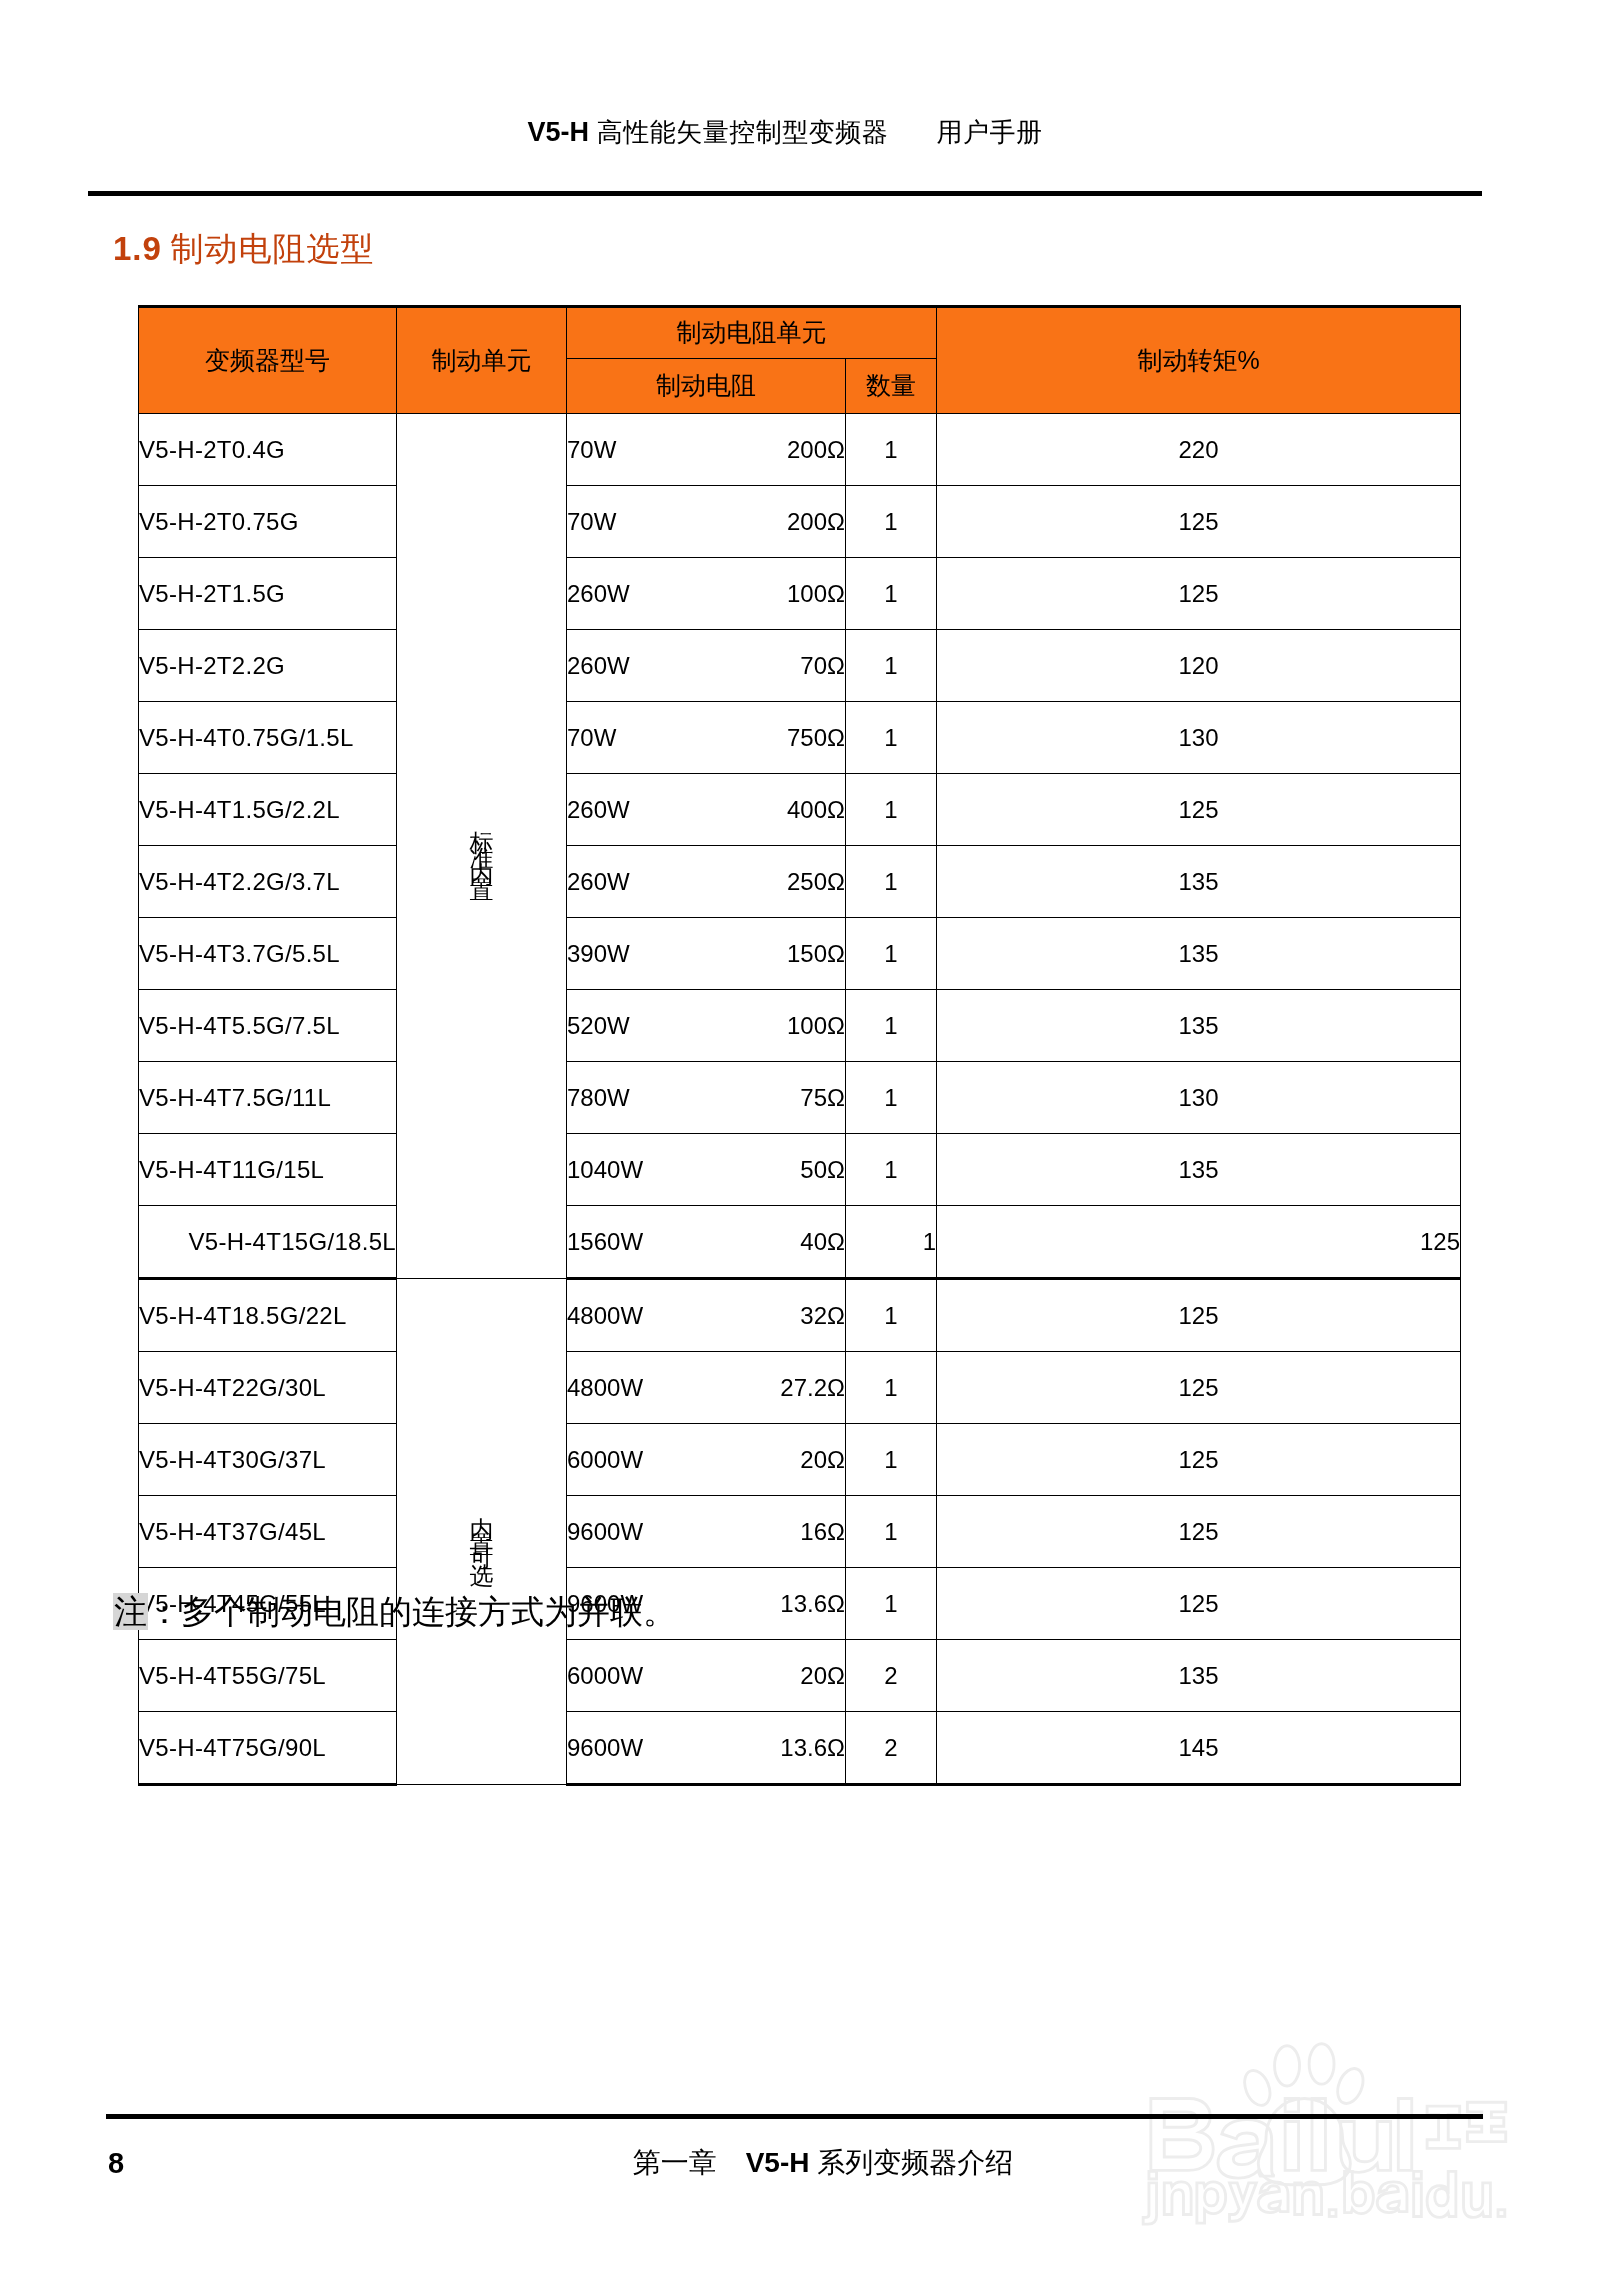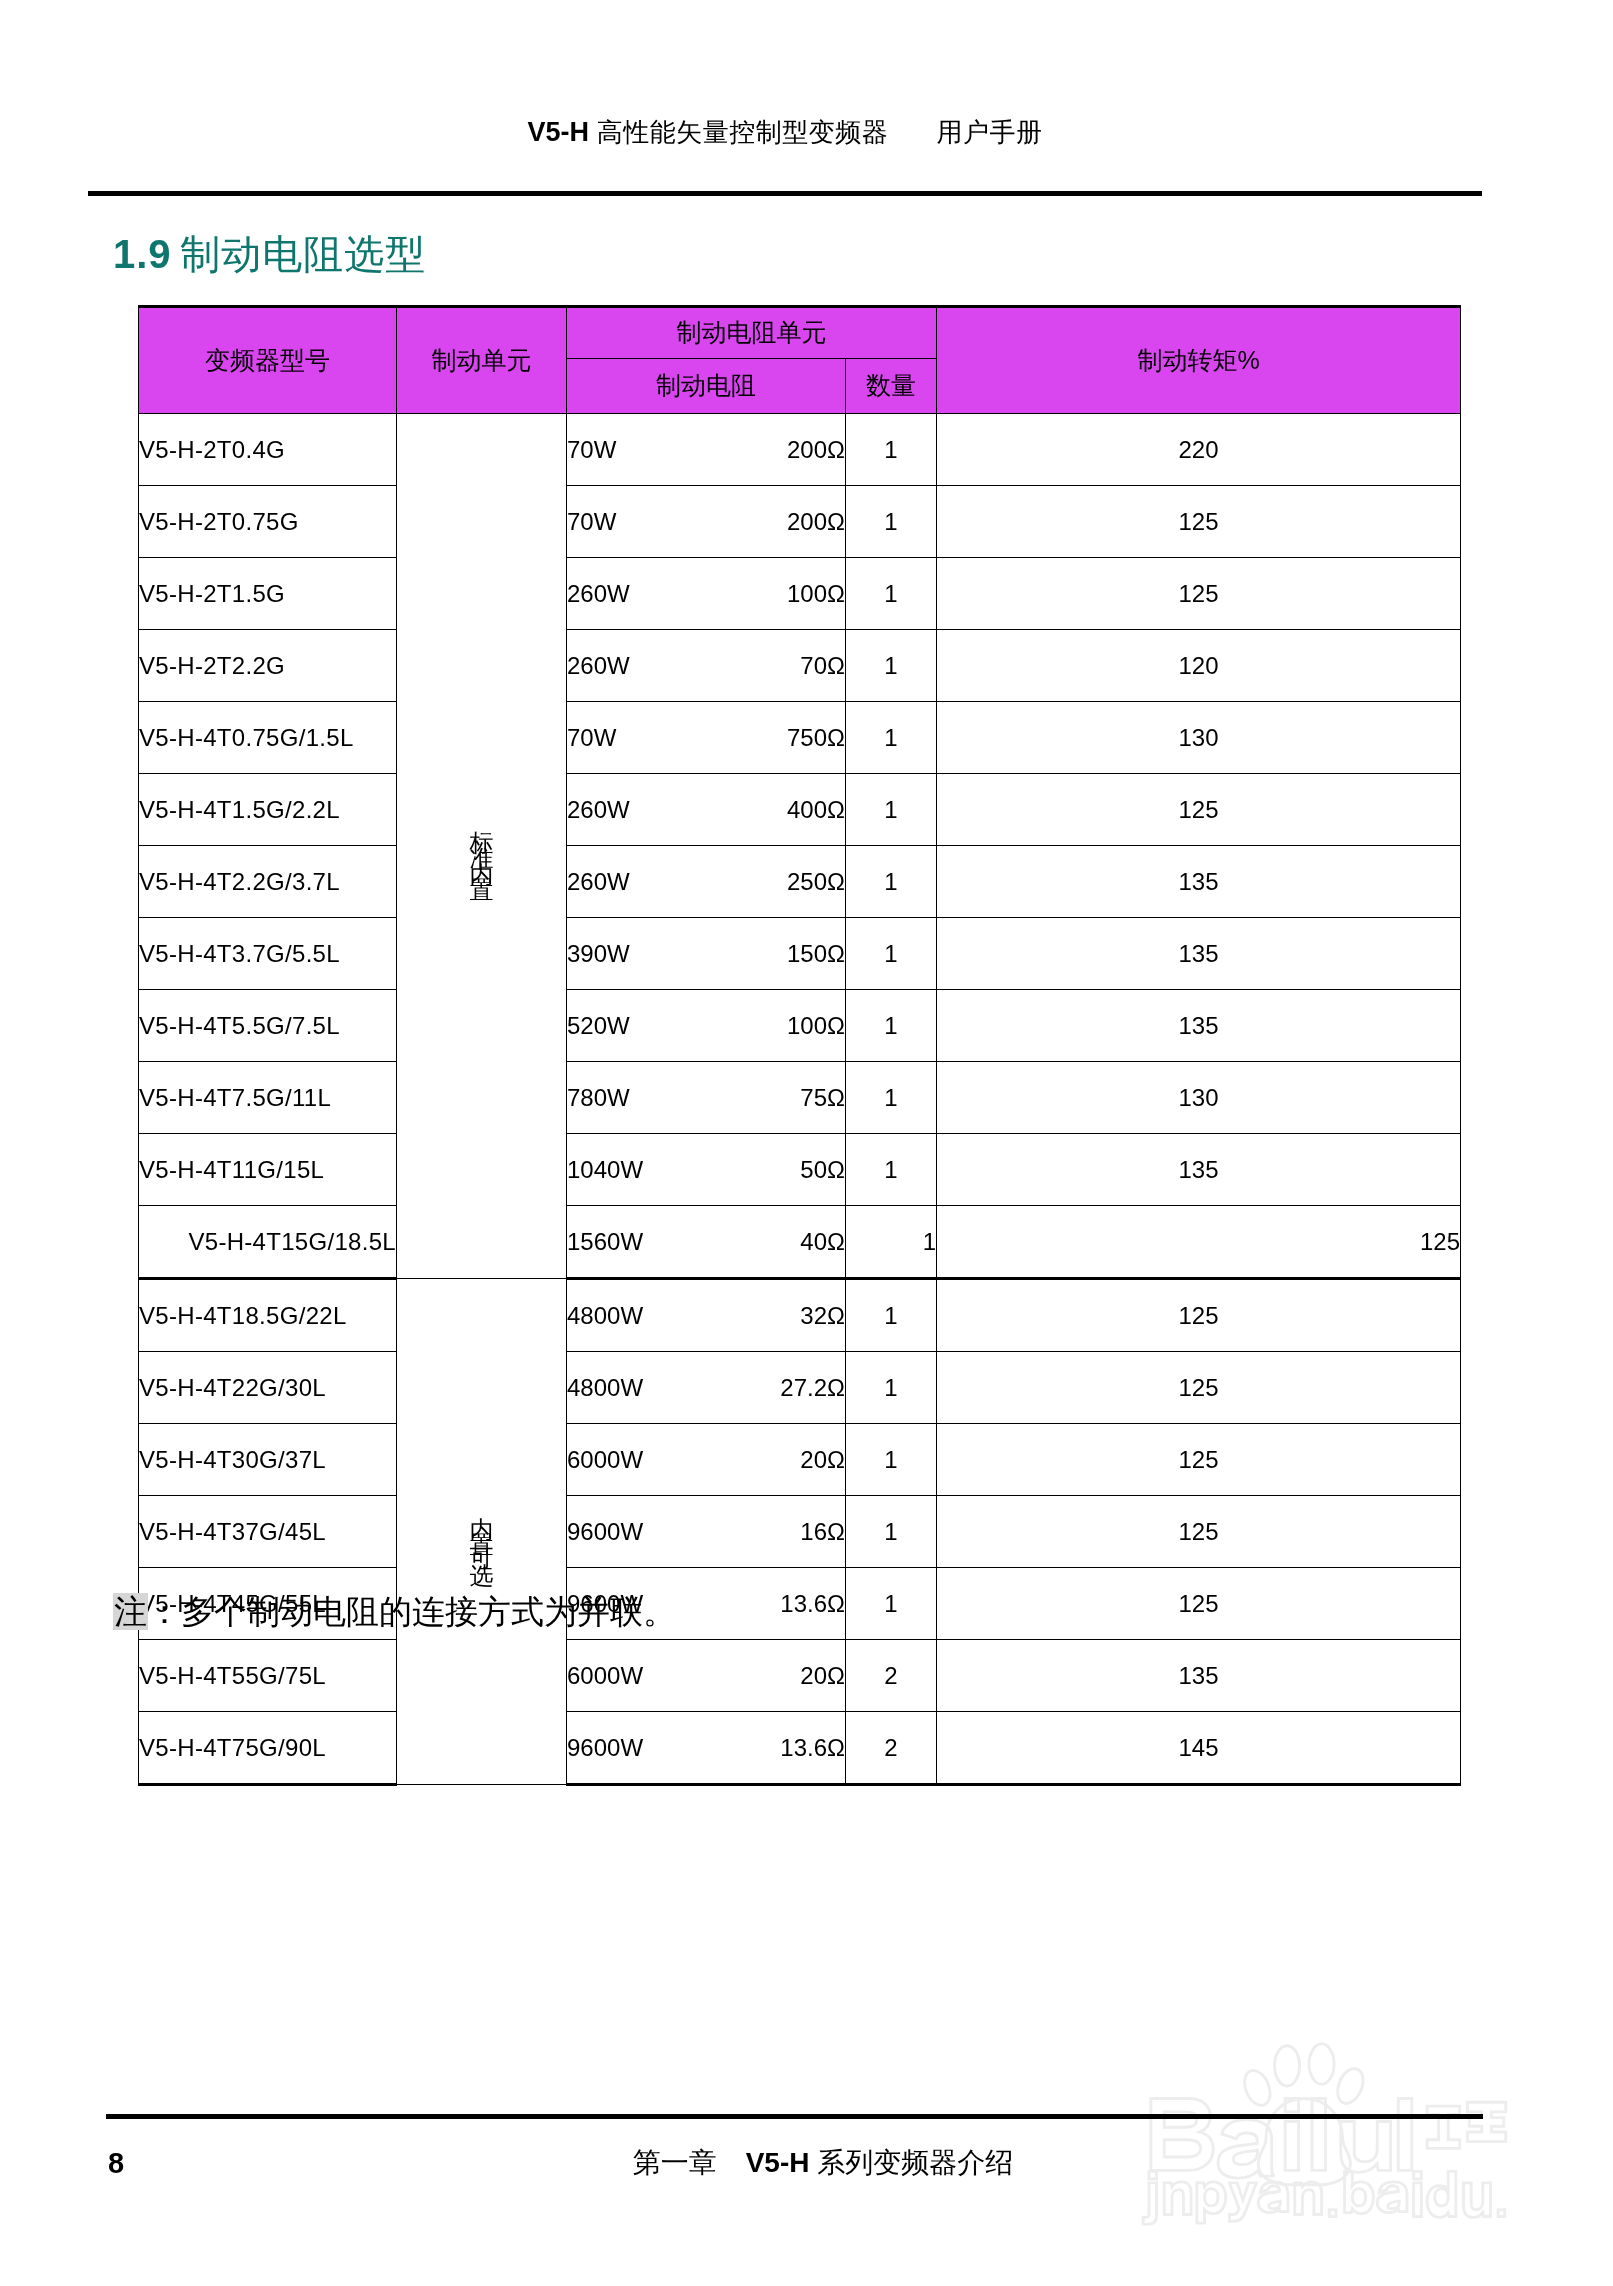--- a/index.html
+++ b/index.html
@@ -42,22 +42,22 @@
     width: 1394px;
     height: 4.8px;
     background: #000000;
   }
 
   
   .section-title {
     position: absolute;
     left: 113px;
     top: 227px;
-    font-size: 40px;
-    color: #0f766e;
+    font-size: 33px;
+    color: #c2410c;
     letter-spacing: 1px;
     white-space: nowrap;
   }
   .section-title .num {
     font-weight: bold;
     margin-right: 8.6px;
   }
 
   
   .spec-table {
@@ -68,21 +68,21 @@
     border-collapse: collapse;
     table-layout: fixed;
     font-size: 24px;
   }
   .spec-table td, .spec-table th {
     border: 1.9px solid #000000;
     padding: 0;
     font-weight: normal;
   }
   .spec-table thead td {
-    background: #d946ef;
+    background: #f97316;
     text-align: center;
     font-size: 25px;
     line-height: 1.25;
   }
   .hdr-model   { height: 104px; }
   .hdr-unit    { height: 104px; }
   .hdr-res-grp { height: 50px; }
   .hdr-res     { height: 54px; }
   .hdr-torque  { height: 104px; }
 

